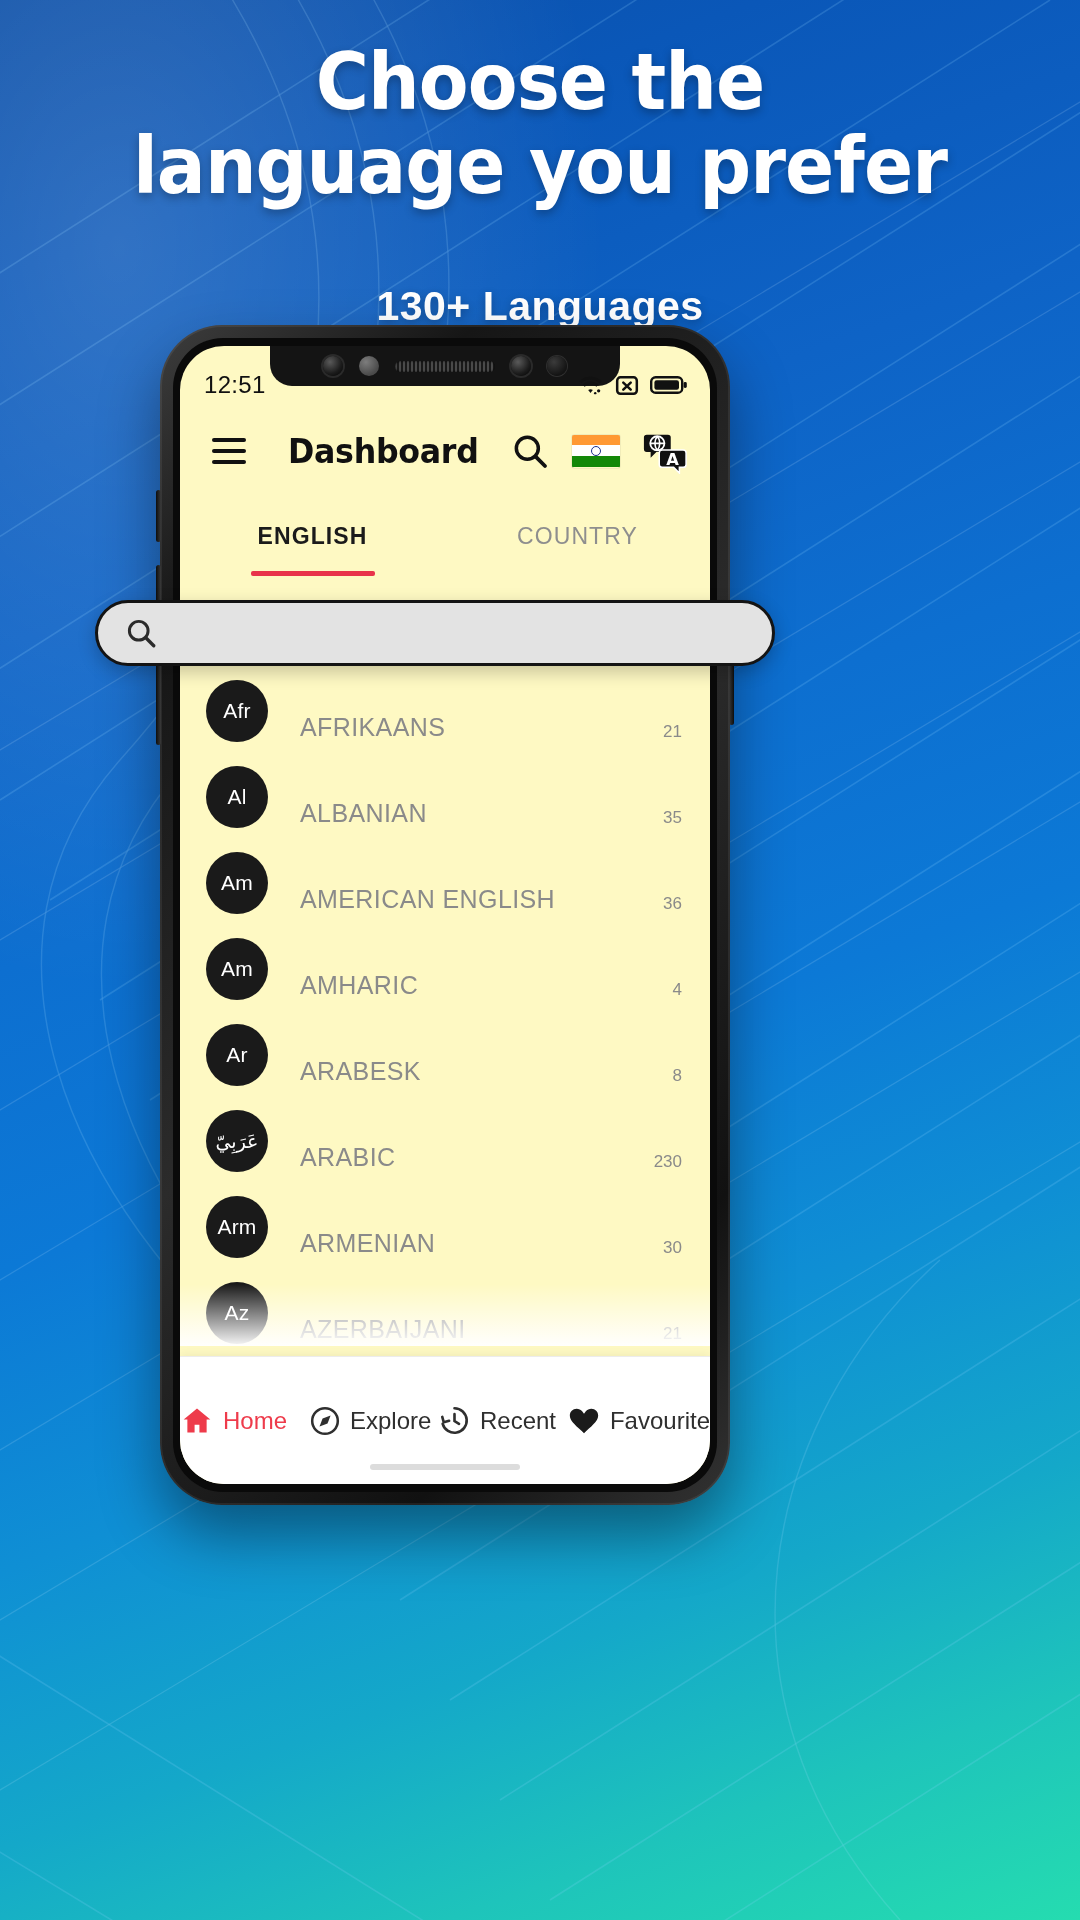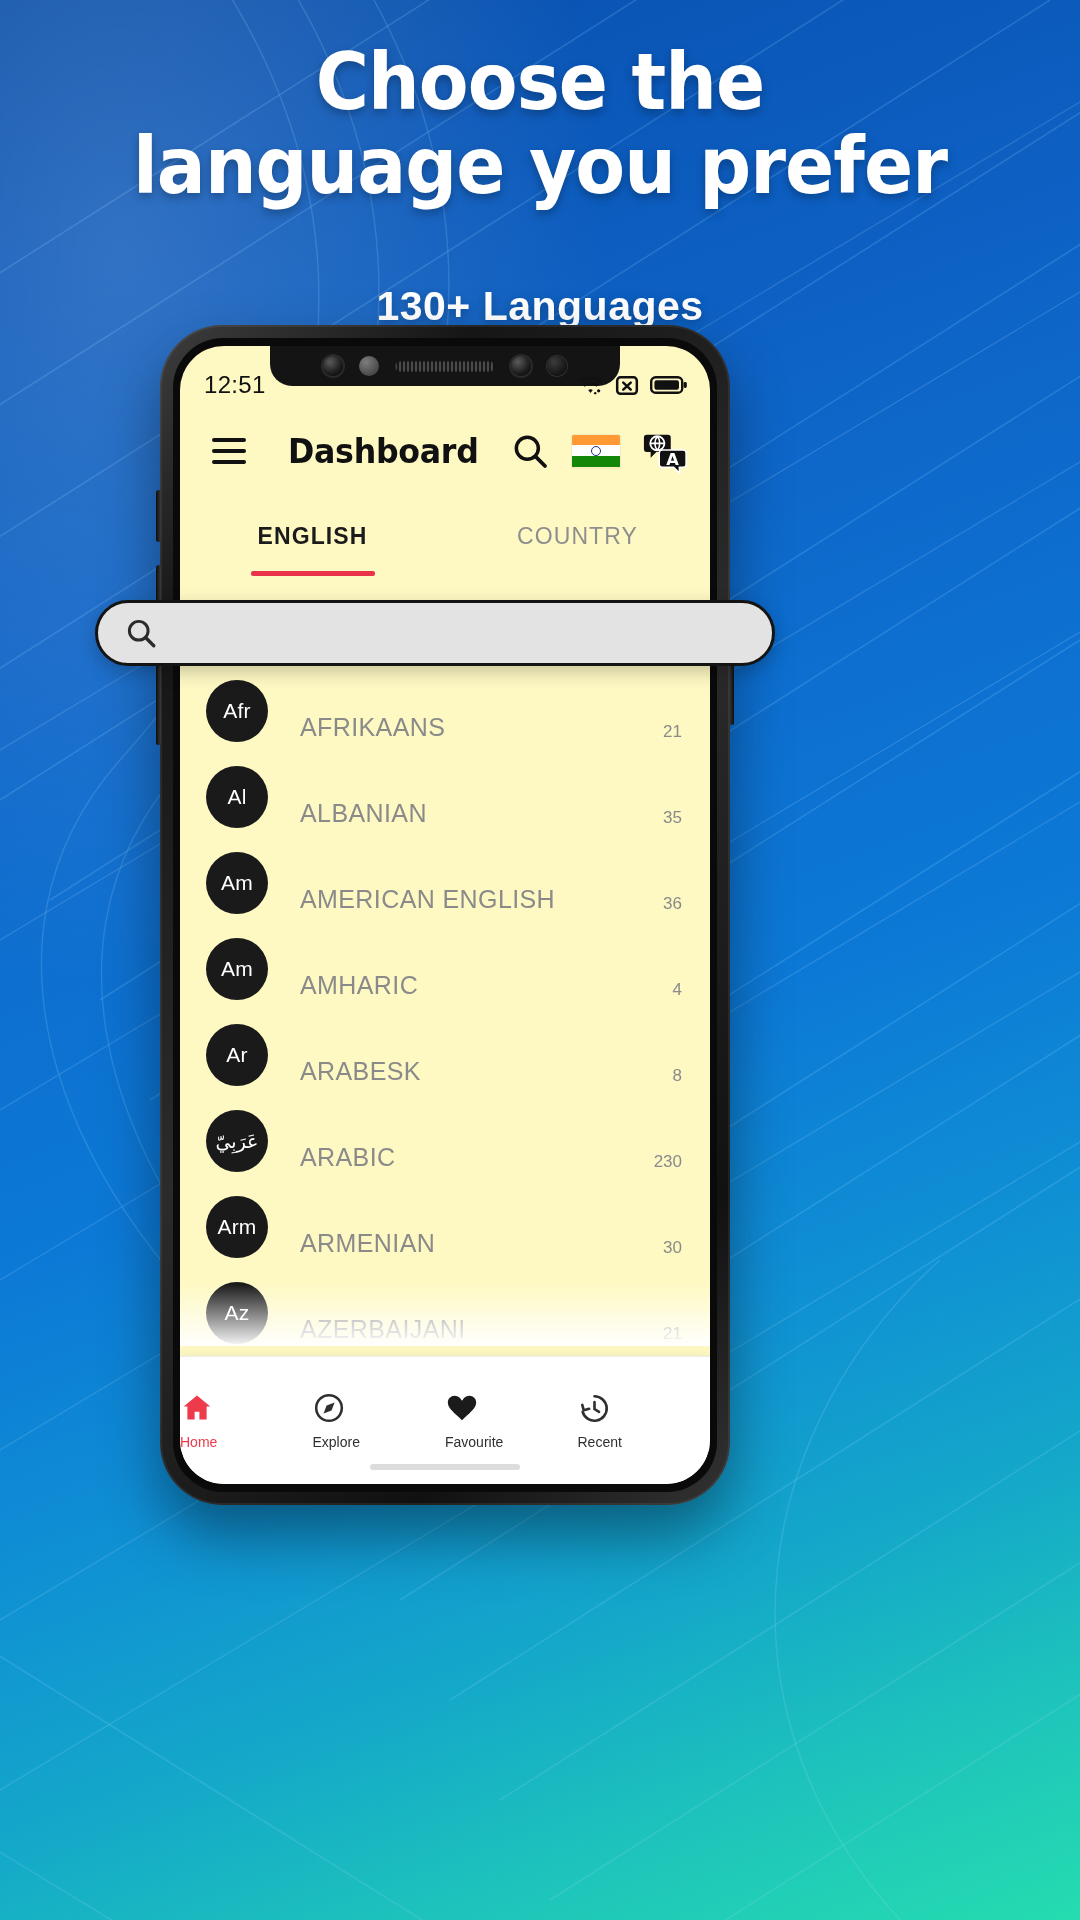--- a/index.html
+++ b/index.html
@@ -199,22 +199,22 @@
   }
 
   
   #bottomnav {
     position:absolute; left:0; right:0; bottom:0; height:128px;
     background:#fff; border-top:1px solid #ececec;
     display:flex; align-items:center;
     box-shadow:0 -2px 10px rgba(0,0,0,.06);
   }
   .nav-item {
-    flex:1; display:flex; flex-direction:column; align-items:flex-start; gap:9px;
-    color:#2f2f2f; font-size:14px;
+    flex:1; display:flex; flex-direction:row; align-items:center; gap:9px;
+    color:#2f2f2f; font-size:24px;
   }
   .nav-item.active { color:#ee3b4b; }
   .nav-icon { height:34px; display:flex; align-items:center; justify-content:center; }
   #home-indicator {
     position:absolute; bottom:14px; left:50%; transform:translateX(-50%);
     width:150px; height:6px; border-radius:3px; background:#dcdcdc;
   }
 </style>
 </head>
 <body>
@@ -397,36 +397,36 @@
           <span class="nav-icon">
             <svg width="32" height="32" viewBox="0 0 24 24">
               <circle cx="12" cy="12" r="9.6" fill="none" stroke="#2f2f2f" stroke-width="1.9"></circle>
               <path d="M16.2 7.8l-2.3 6-6 2.3 2.3-6z" fill="#2f2f2f"></path>
             </svg>
           </span>
           <span>Explore</span>
         </div>
         <div class="nav-item">
           <span class="nav-icon">
-            <svg width="34" height="34" viewBox="0 0 24 24">
-                <path d="M12 20.6l-1.6-1.5C5 14.2 2 11.5 2 8.1 2 5.4 4.1 3.3 6.8 3.3c1.5 0 3 .7 3.9 1.9l1.3 1.6 1.3-1.6c.9-1.2 2.4-1.9 3.9-1.9 2.7 0 4.8 2.1 4.8 4.8 0 3.4-3 6.1-8.4 11z" fill="#1b1b1b"></path>
-              </svg>
-          </span>
-          <span>Favourite</span>
-        </div>
-        <div class="nav-item">
-          <span class="nav-icon">
             <svg width="33" height="33" viewBox="0 0 24 24">
               <path d="M12 3.1a8.9 8.9 0 1 1-8.6 11.3" fill="none" stroke="#2f2f2f" stroke-width="1.9" stroke-linecap="round"></path>
               <path d="M3.1 9.4l1.1 3.9 3.9-1.1" fill="none" stroke="#2f2f2f" stroke-width="1.9" stroke-linecap="round" stroke-linejoin="round"></path>
               <path d="M12 7.4v5l3.3 2" fill="none" stroke="#2f2f2f" stroke-width="1.9" stroke-linecap="round"></path>
             </svg>
           </span>
           <span>Recent</span>
         </div>
+        <div class="nav-item">
+          <span class="nav-icon">
+            <svg width="34" height="34" viewBox="0 0 24 24">
+                <path d="M12 20.6l-1.6-1.5C5 14.2 2 11.5 2 8.1 2 5.4 4.1 3.3 6.8 3.3c1.5 0 3 .7 3.9 1.9l1.3 1.6 1.3-1.6c.9-1.2 2.4-1.9 3.9-1.9 2.7 0 4.8 2.1 4.8 4.8 0 3.4-3 6.1-8.4 11z" fill="#1b1b1b"></path>
+              </svg>
+          </span>
+          <span>Favourite</span>
+        </div>
       </div>
 
       <div id="home-indicator"></div>
     </div>
   </div>
 </div>
 
 <div id="search-overlay">
   <svg width="34" height="34" viewBox="0 0 24 24">
     <circle cx="10.4" cy="10.4" r="6.6" fill="none" stroke="#2b2b2b" stroke-width="2.1"></circle>

